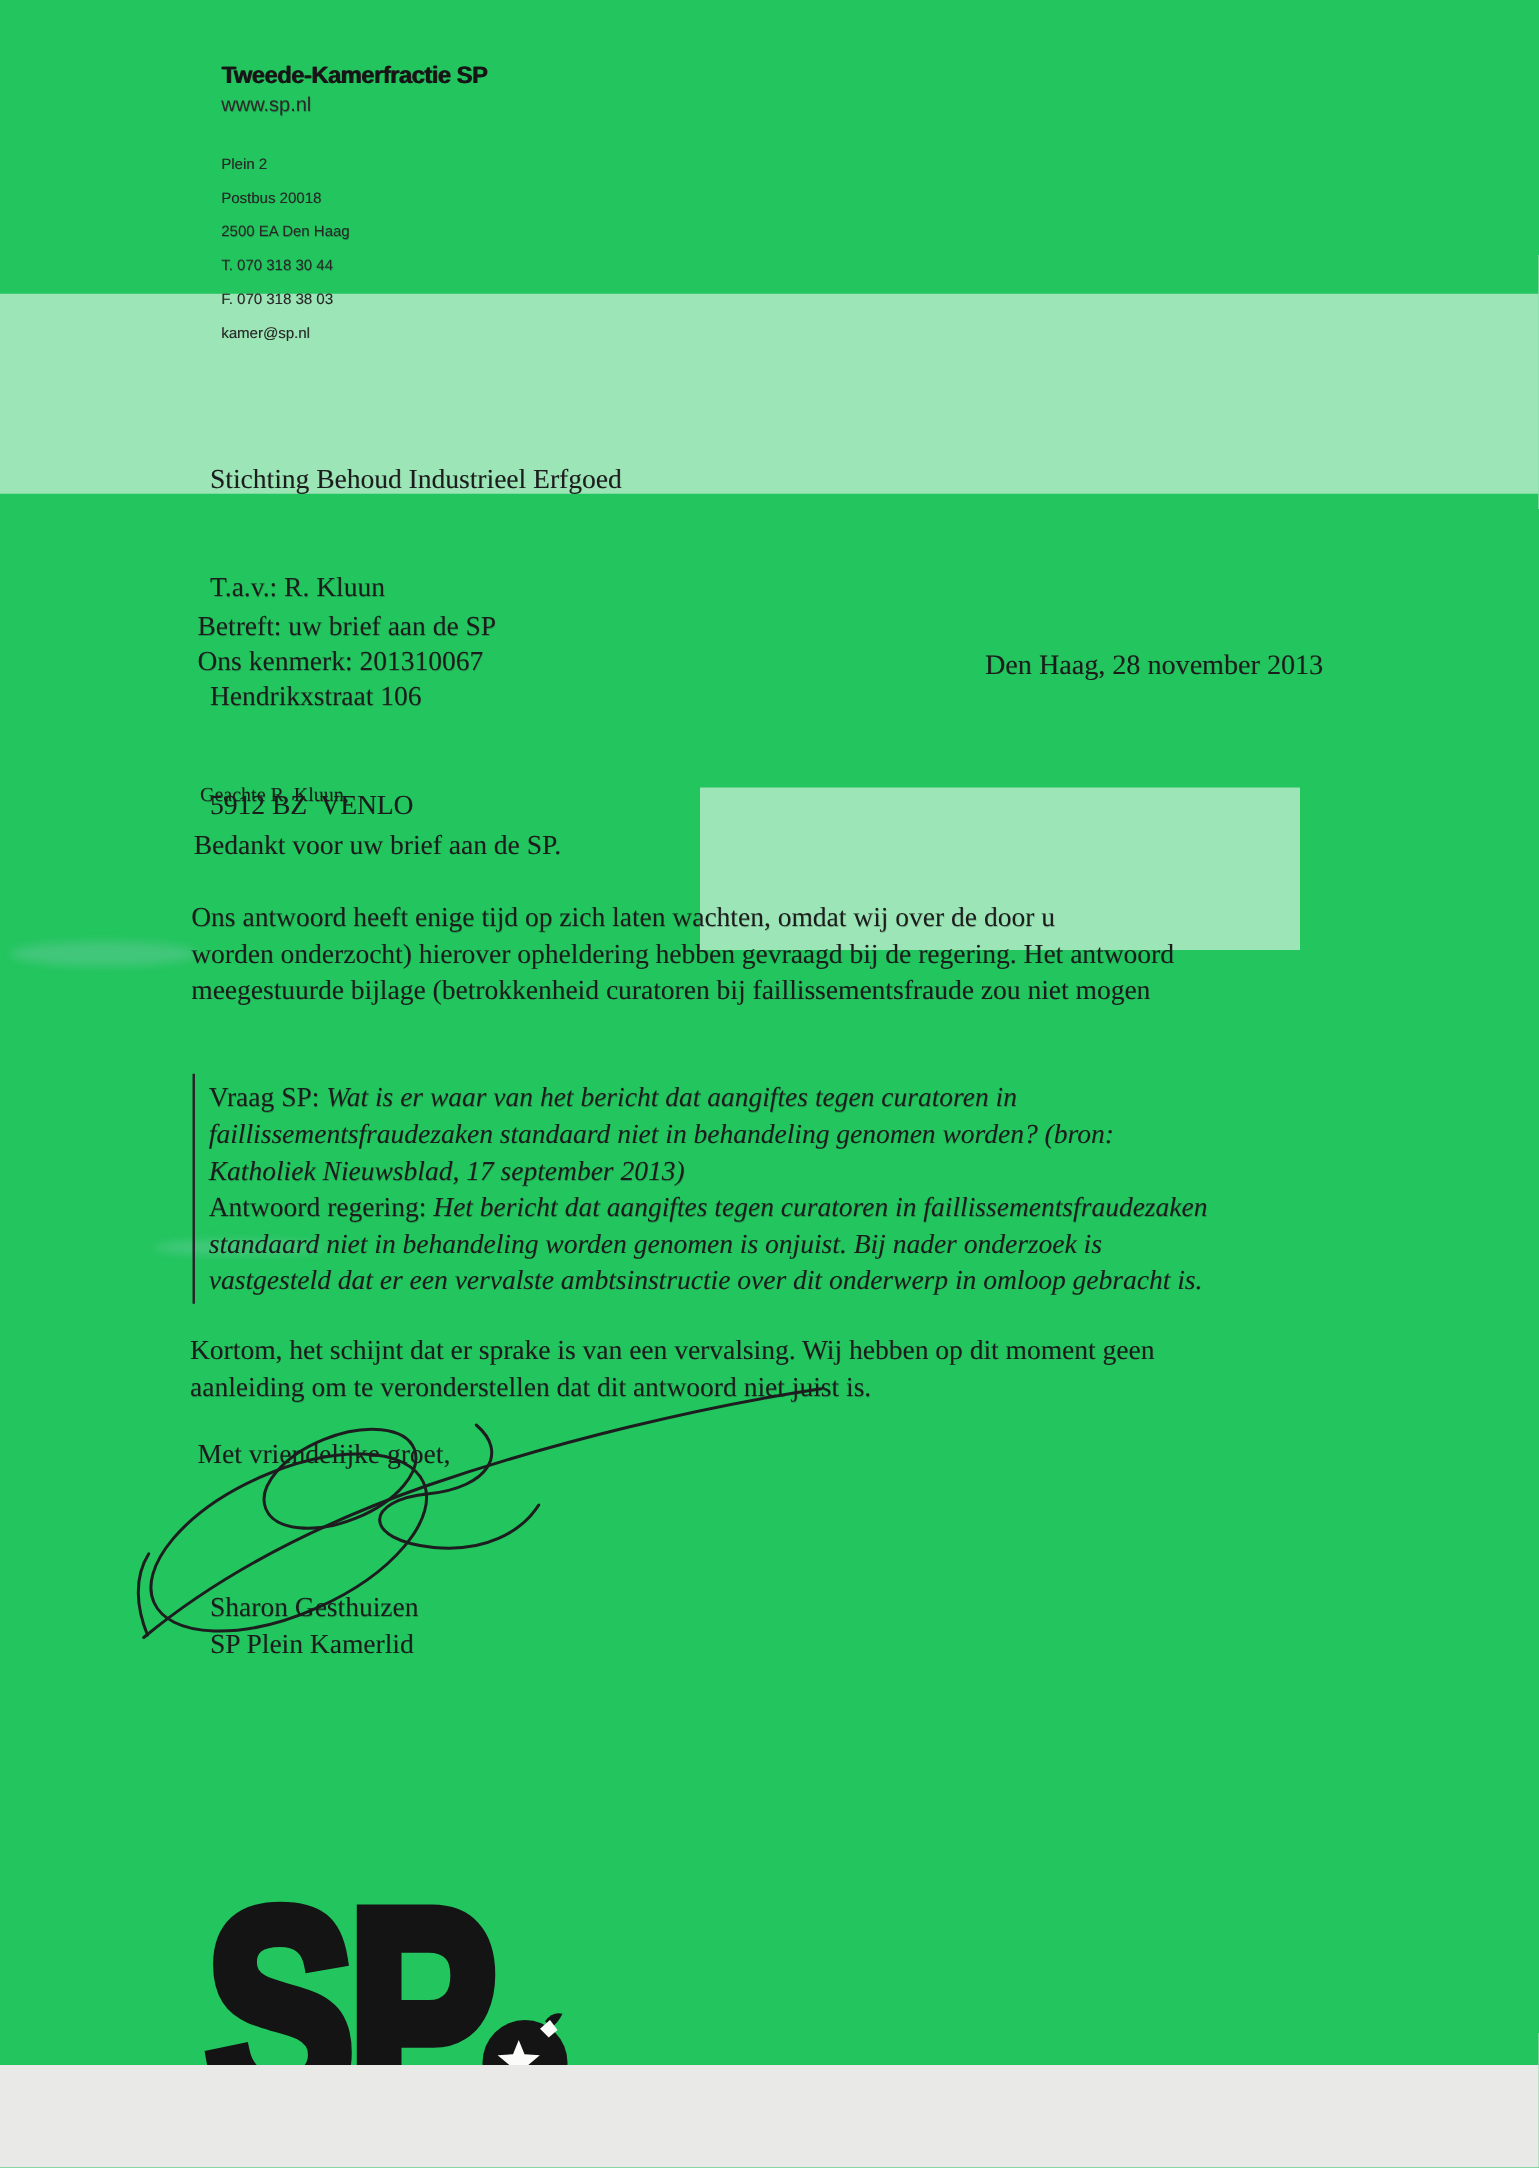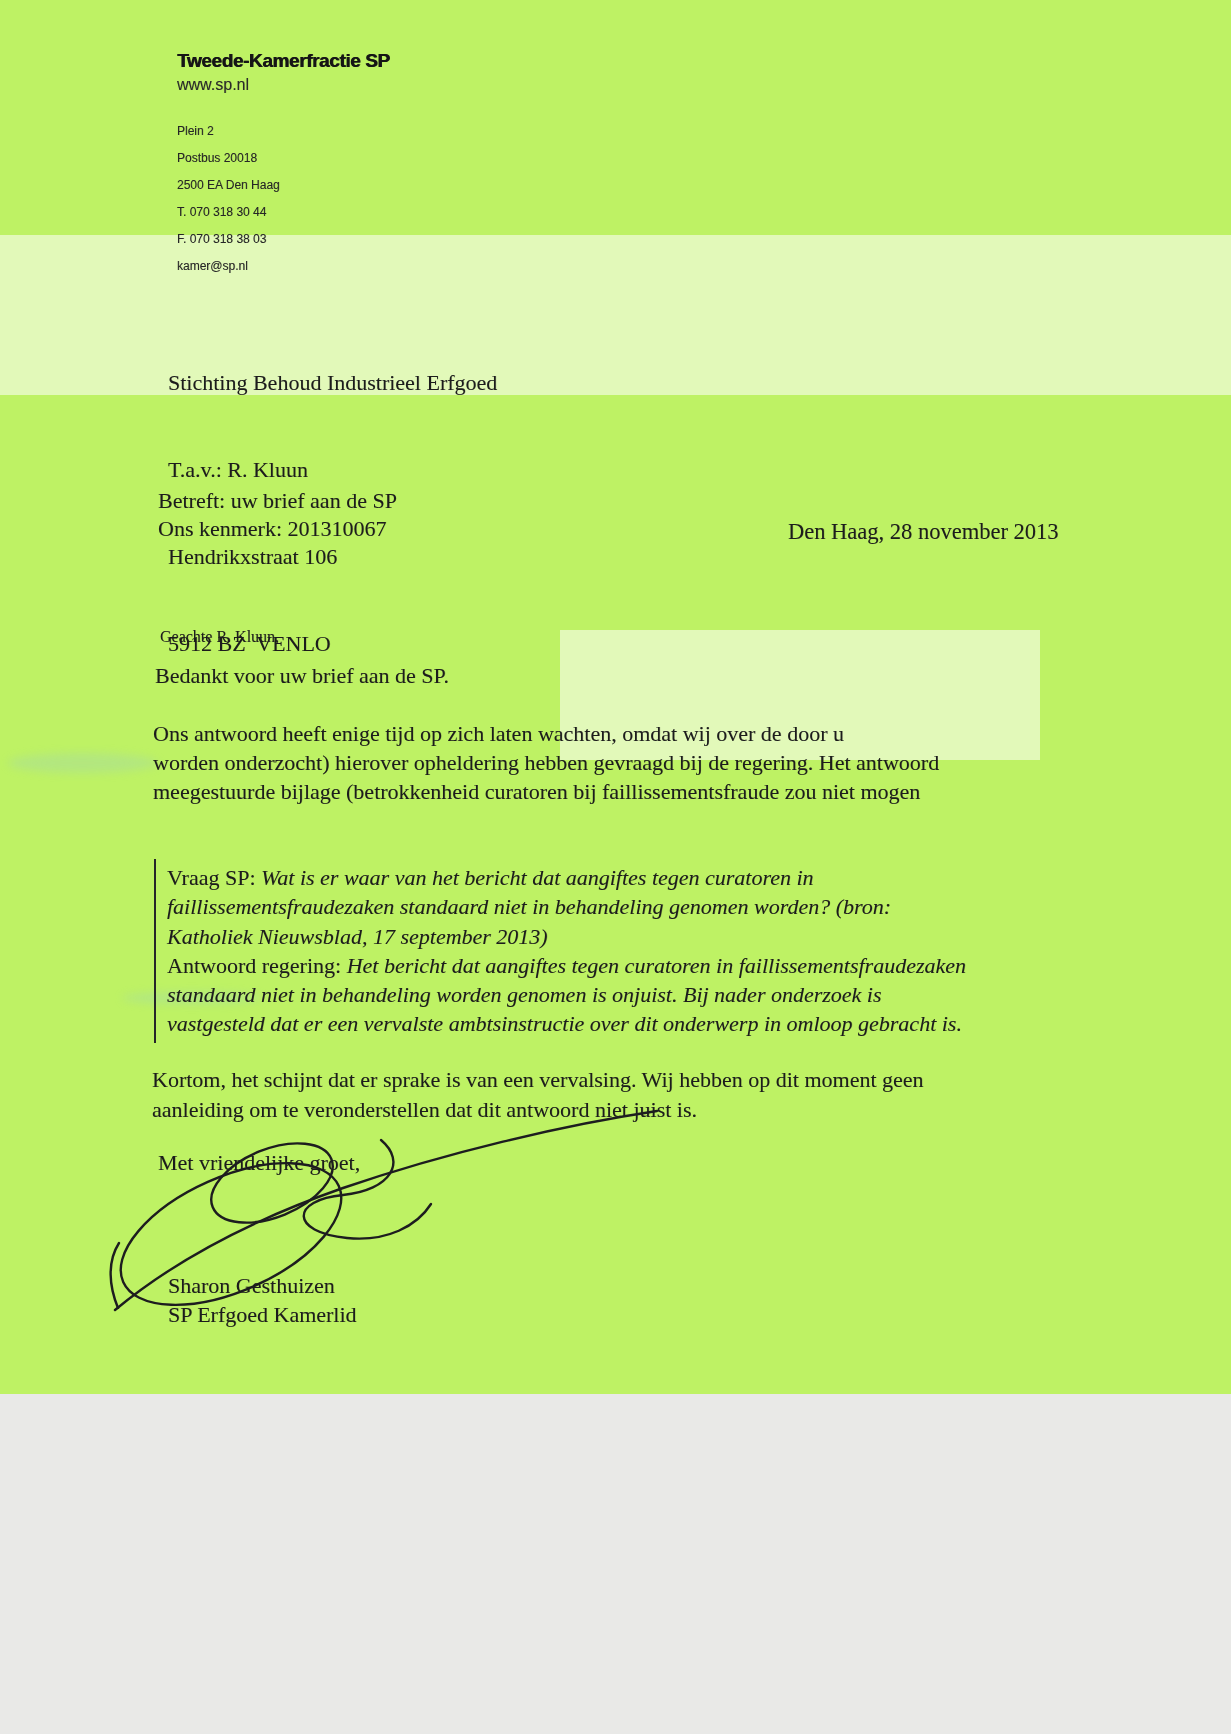--- a/index.html
+++ b/index.html
@@ -1,19 +1,19 @@
 <!DOCTYPE html>
 <html><head>
 <meta charset="utf-8">
 <style>
   html,body{margin:0;padding:0;background:#e9e9e7;}
   .page{
     position:relative;
-    width:1231px;height:1394px;
-    background:#bef264;
+    width:1231px;height:1652px;
+    background:#22c55e;
     overflow:hidden;
     font-family:"Liberation Serif", serif;
     color:#1c1c1c;
   }
   
   .patch{position:absolute;background:#ffffff;opacity:.55;pointer-events:none;}
   .smudge{position:absolute;border-radius:50%;filter:blur(4px);pointer-events:none;}
   .bottom-strip{position:absolute;left:368px;top:1726px;width:863px;height:8px;
     background:linear-gradient(#e2e2df,#cfcfcc);opacity:.8;}
 
@@ -114,21 +114,21 @@
     <g stroke="#1d1d1f" stroke-width="2.4" stroke-linecap="round" fill="none">
       <path d="M 30 270 C 95 216, 178 176, 258 148 C 360 113, 478 85, 572 71"></path>
       <ellipse cx="146" cy="194" rx="118" ry="57" transform="rotate(-24 146 194)"></ellipse>
       <ellipse cx="187" cy="143" rx="64" ry="34" transform="rotate(-22 187 143)"></ellipse>
       <path d="M 296 100 C 322 122, 306 150, 258 155 C 206 160, 204 192, 262 198 C 302 202, 332 186, 346 164"></path>
       <path d="M 33 268 C 24 246, 22 222, 34 203"></path>
     </g>
   </svg>
 
   <div class="sig-name serif">Sharon Gesthuizen</div>
-  <div class="sig-role serif">SP Erfgoed Kamerlid</div>
+  <div class="sig-role serif">SP Plein Kamerlid</div>
 
   <svg class="logo-svg" width="320" height="220" viewBox="0 0 320 220">
     <g transform="scale(0.78,1)">
       <text x="6" y="182" font-family="Liberation Sans, sans-serif" font-weight="bold" font-size="228" fill="#141414" stroke="#141414" stroke-width="13" letter-spacing="-6">SP</text>
     </g>
     <g>
       <circle cx="260" cy="145" r="34" fill="#141414"></circle>
       <path d="M 276 112 q 6 -8 14 -6 q -4 8 -9 11 z" fill="#141414"></path>
       <path d="M 272 118 l 8 -7 6 8 -7 6 z" fill="#fbfbf9"></path>
       <path d="M 255 127 l 4.6 11.4 12.3 0.8 -9.4 7.9 3 11.9 -10.5 -6.5 -10.4 6.5 3 -11.9 -9.5 -7.9 12.3 -0.8 z" fill="#fbfbf9"></path>

